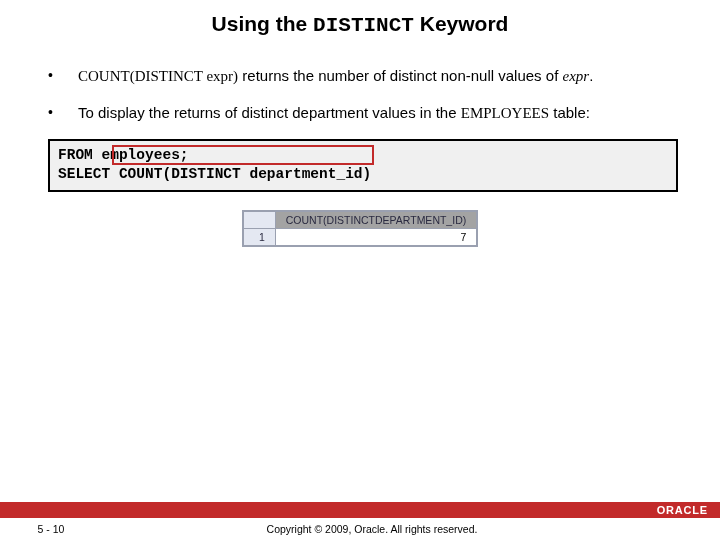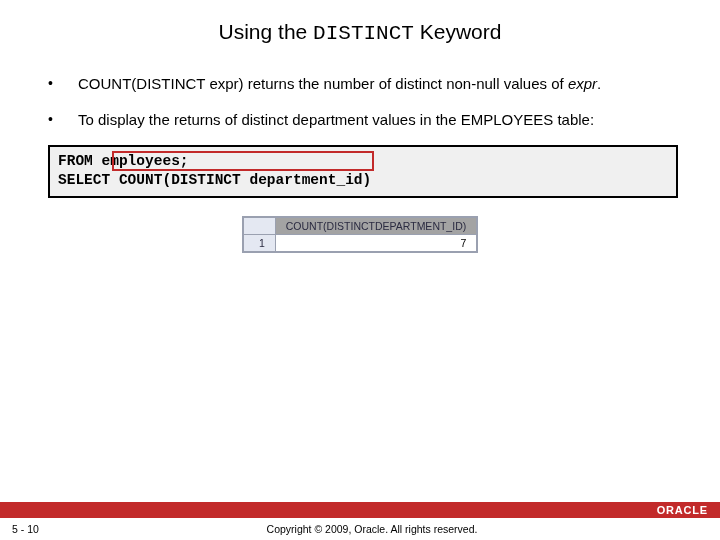--- a/index.html
+++ b/index.html
@@ -8,31 +8,31 @@
     width: 720px;
     height: 540px;
     font-family: Arial, Helvetica, sans-serif;
     background: #ffffff;
     position: relative;
     font-size: 15px;
     color: #000;
   }
   .title {
     text-align: center;
-    font-weight: normal;
+    font-weight: bold;
     font-size: 21px;
-    padding-top: 20px;
+    padding-top: 12px;
     padding-bottom: 28px;
   }
   .title .mono { font-family: "Courier New", monospace; }
   .bullets { padding: 0 42px 0 48px; }
   .bullet-row { display: flex; align-items: flex-start; margin-bottom: 14px; line-height: 1.45; }
   .bullet-dot { width: 30px; flex: 0 0 30px; text-align: left; font-size: 14px; }
   .bullet-text { flex: 1; }
-  .mono { font-family: Liberation Sans, sans-serif; }
+  .mono { font-family: Liberation Serif, serif; }
   .italic { font-style: italic; }
   .codebox {
     margin: 10px 42px 0 48px;
     border: 2.5px solid #000;
     background: #f0f0f0;
     padding: 5px 8px;
     font-family: "Courier New", monospace;
     font-weight: bold;
     font-size: 14.5px;
     line-height: 1.35;
@@ -99,21 +99,21 @@
     font-family: Arial, sans-serif;
   }
   .footer-text {
     position: absolute;
     left: 0; right: 0; bottom: 0;
     height: 22px;
     display: flex;
     align-items: center;
     font-size: 10.5px;
   }
-  .footer-text .pagenum { width: 90px; padding-left: 12px; }
+  .footer-text .pagenum { width: 90px; padding-left: 12px; text-align: center; }
   .footer-text .copy { flex: 1; text-align: center; padding-right: 66px; }
 </style>
 </head>
 <body>
 
 <div class="title">
   <span>Using the </span><span class="mono">DISTINCT</span><span> Keyword</span>
 </div>
 
 <div class="bullets">

